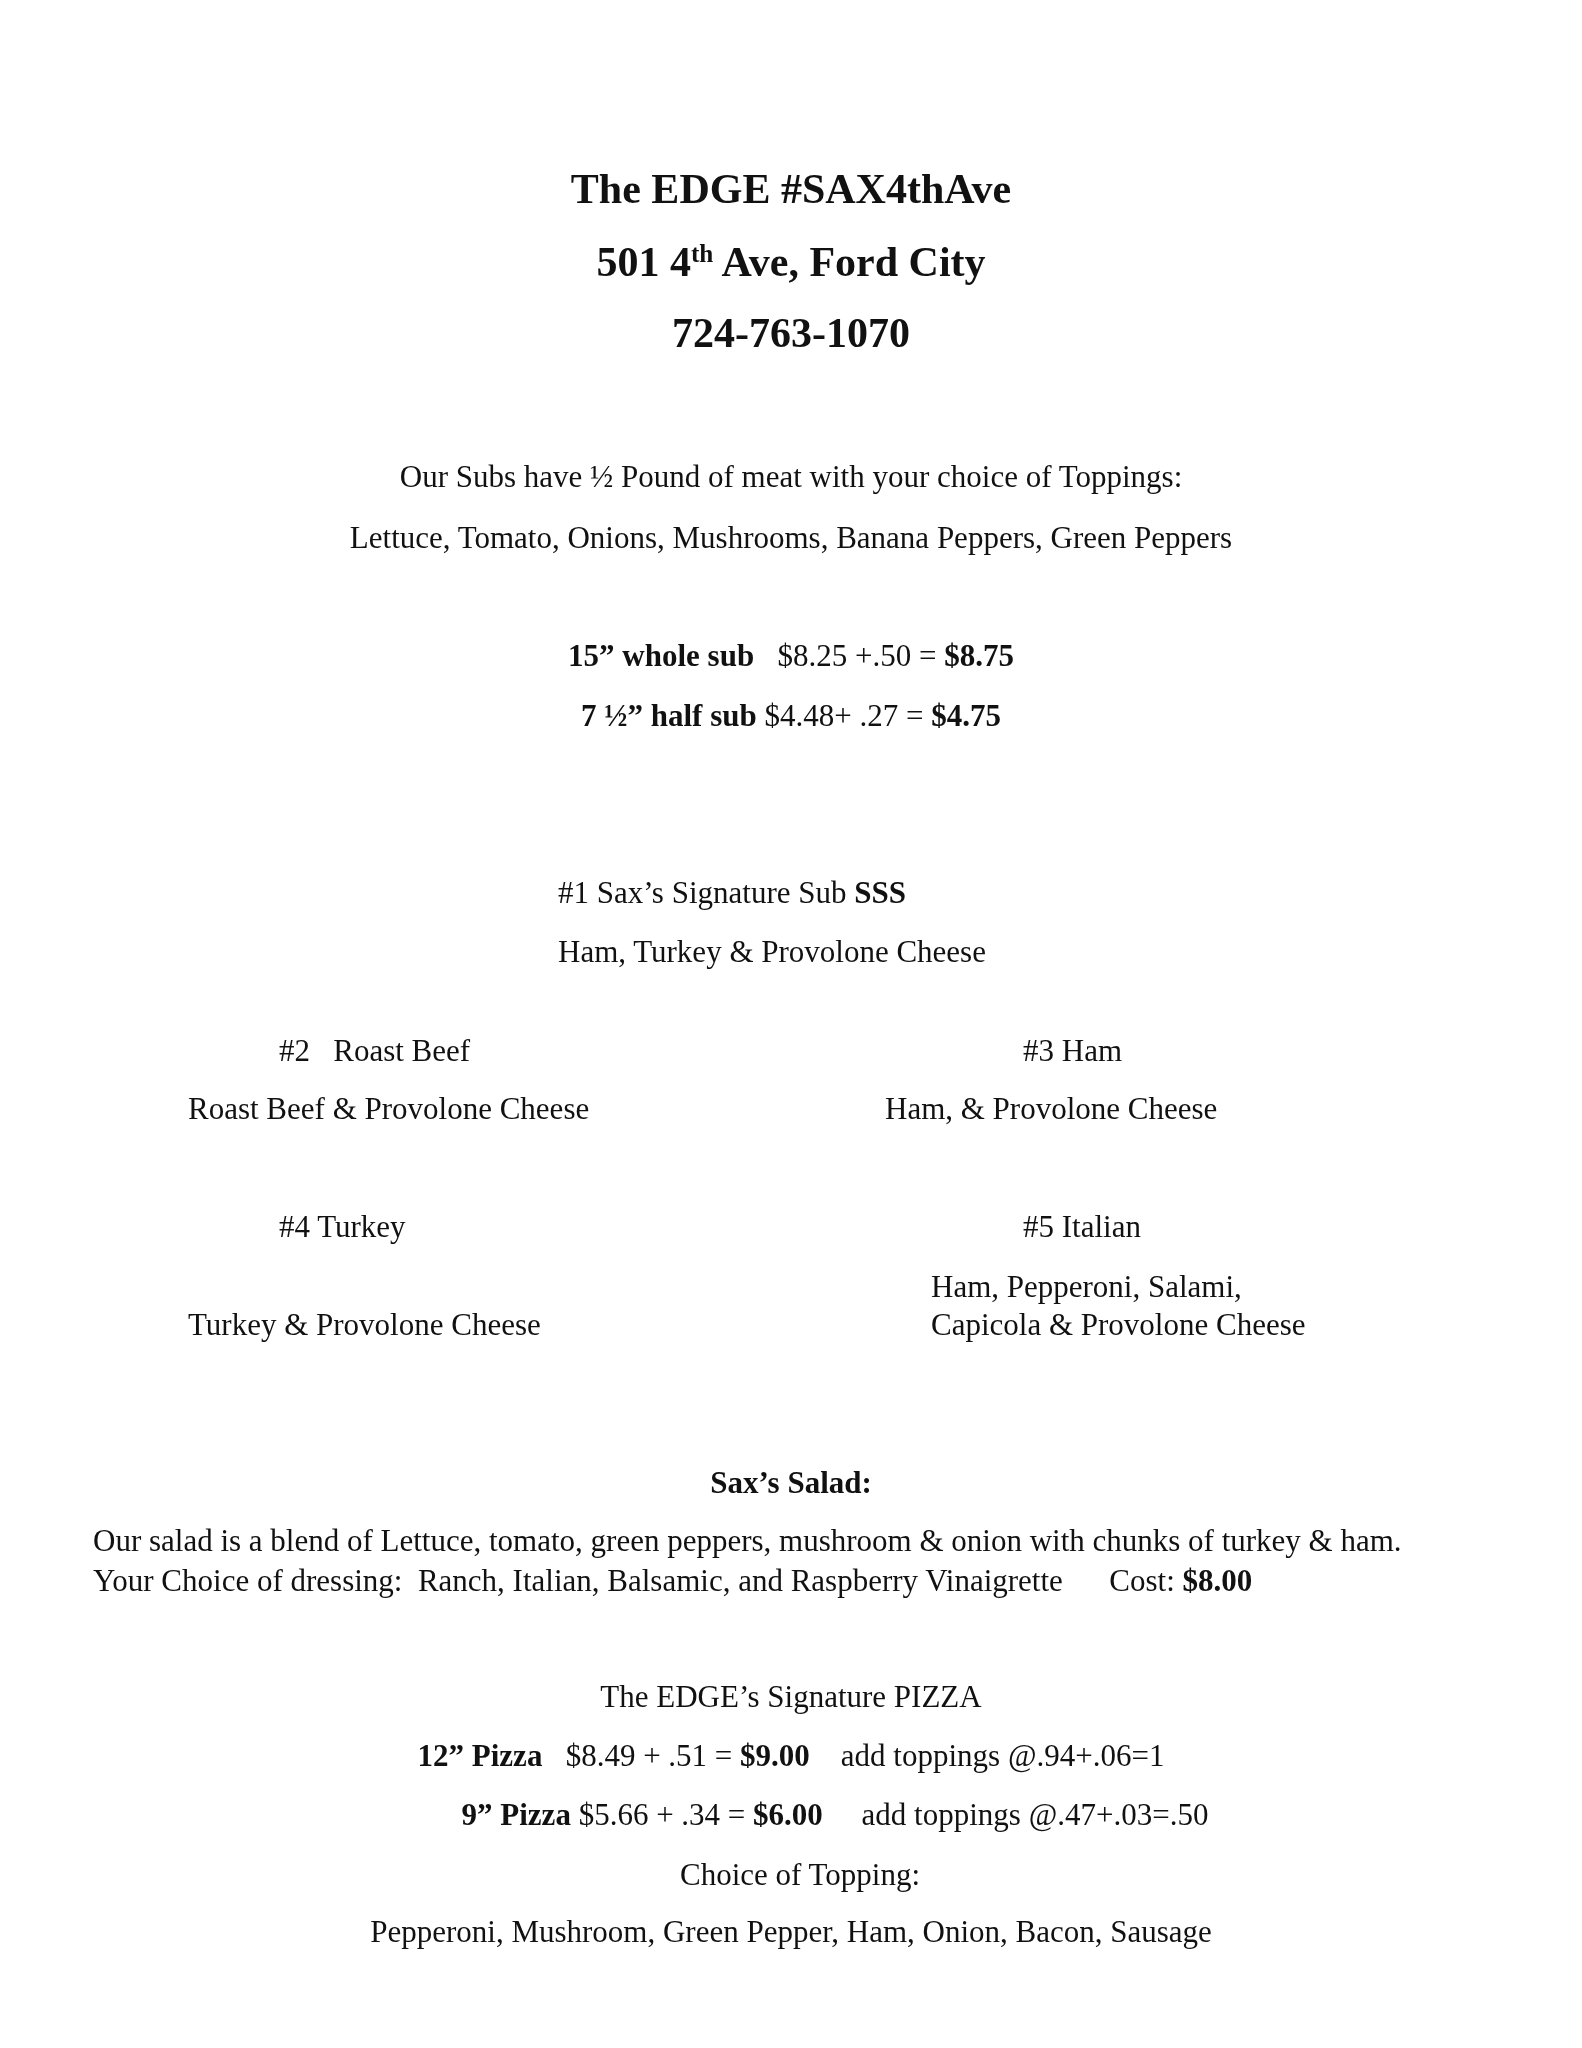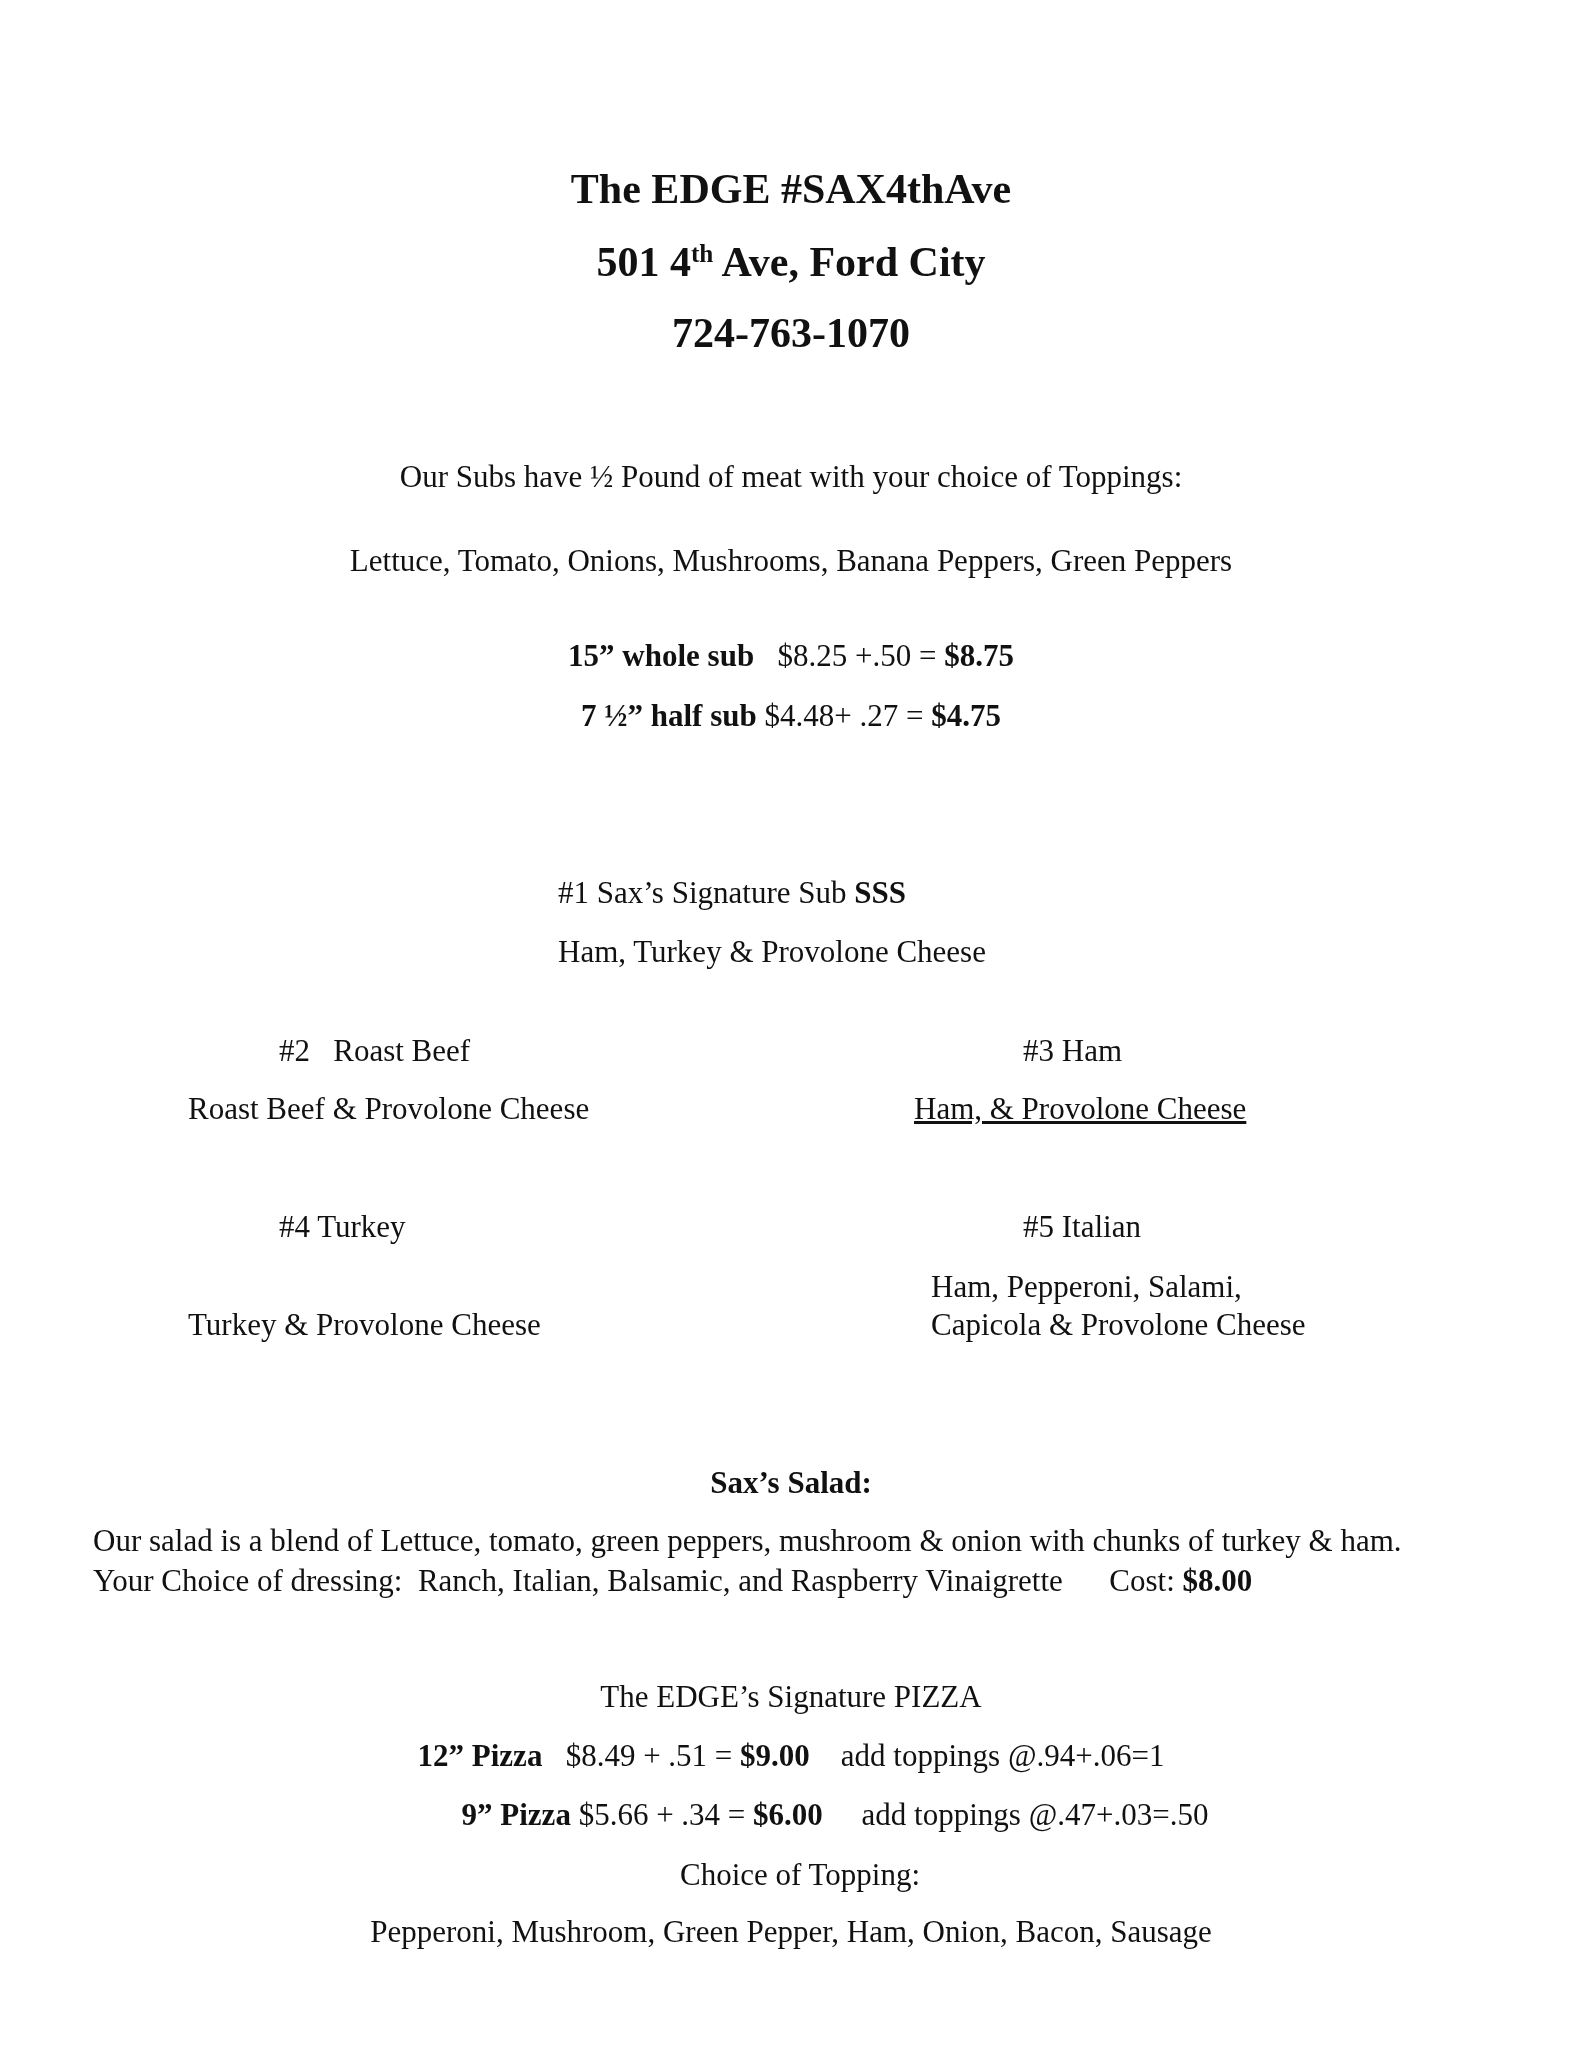--- a/index.html
+++ b/index.html
@@ -13,33 +13,33 @@
     sup { font-size: 0.6em; vertical-align: 0; position: relative; top: -0.55em; line-height: 0; }
   </style>
 </head>
 <body>
 
 <div class="line c title" style="top:168px;">The EDGE #SAX4thAve</div>
 <div class="line c title" style="top:241px;"><span>501 4</span><sup>th</sup><span> Ave, Ford City</span></div>
 <div class="line c title" style="top:312px;">724-763-1070</div>
 
 <div class="line c body" style="top:461px;">Our Subs have ½ Pound of meat with your choice of Toppings:</div>
-<div class="line c body" style="top:522px;margin-top:23px;">Lettuce, Tomato, Onions, Mushrooms, Banana Peppers, Green Peppers</div>
+<div class="line c body" style="top:522px;">Lettuce, Tomato, Onions, Mushrooms, Banana Peppers, Green Peppers</div>
 
 <div class="line c body" style="top:640px;"><b>15” whole sub</b><span>   $8.25 +.50 = </span><b>$8.75</b></div>
 <div class="line c body" style="top:700px;"><b>7 ½” half sub</b><span> $4.48+ .27 = </span><b>$4.75</b></div>
 
 <div class="line body" style="top:877px; left:558px;"><span>#1 Sax’s Signature Sub </span><b>SSS</b></div>
 <div class="line body" style="top:936px; left:558px;">Ham, Turkey &amp; Provolone Cheese</div>
 
 <div class="line body" style="top:1035px; left:279px;">#2   Roast Beef</div>
 <div class="line body" style="top:1093px; left:188px;">Roast Beef &amp; Provolone Cheese</div>
 
 <div class="line body" style="top:1035px; left:1023px;">#3 Ham</div>
-<div class="line body" style="top:1093px; left:914px;text-decoration:underline;">Ham, &amp; Provolone Cheese</div>
+<div class="line body" style="top:1093px; left:885px;">Ham, &amp; Provolone Cheese</div>
 
 <div class="line body" style="top:1211px; left:279px;">#4 Turkey</div>
 <div class="line body" style="top:1271px; left:188px;margin-top:38px;">Turkey &amp; Provolone Cheese</div>
 
 <div class="line body" style="top:1211px; left:1023px;">#5 Italian</div>
 <div class="line body" style="top:1271px; left:931px;">Ham, Pepperoni, Salami,</div>
 <div class="line body" style="top:1309px; left:931px;">Capicola &amp; Provolone Cheese</div>
 
 <div class="line c body" style="top:1467px;"><b>Sax’s Salad:</b></div>
 <div class="line body" style="top:1525px; left:93px;">Our salad is a blend of Lettuce, tomato, green peppers, mushroom &amp; onion with chunks of turkey &amp; ham.</div>

